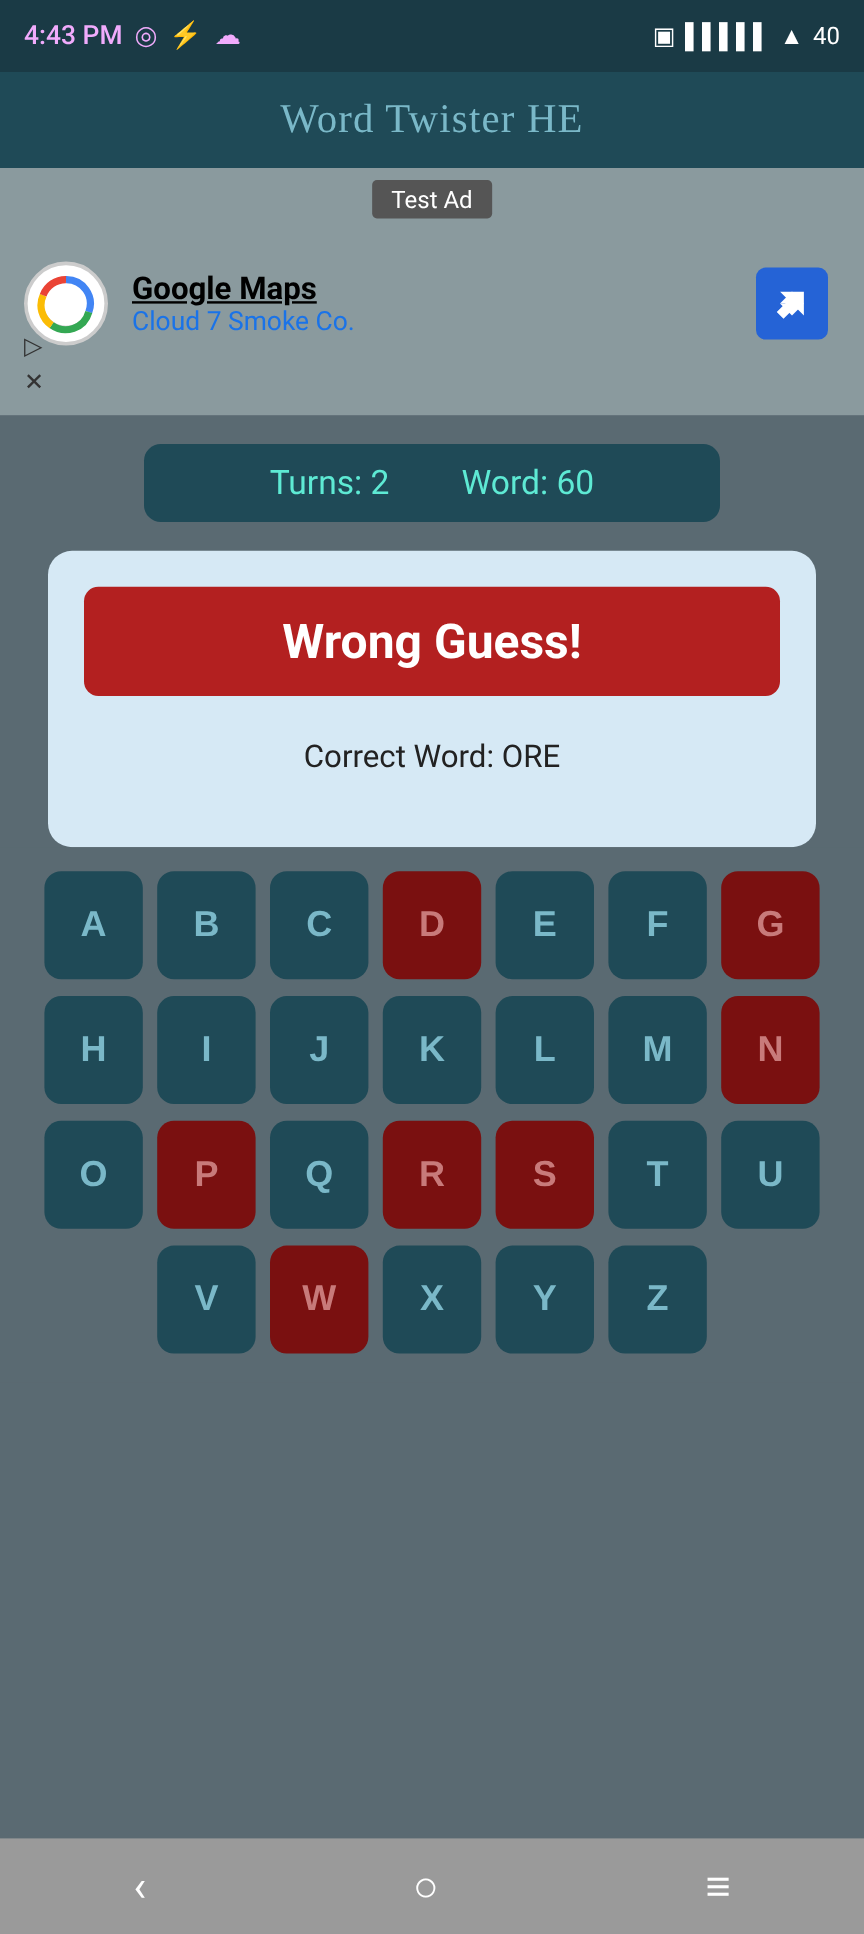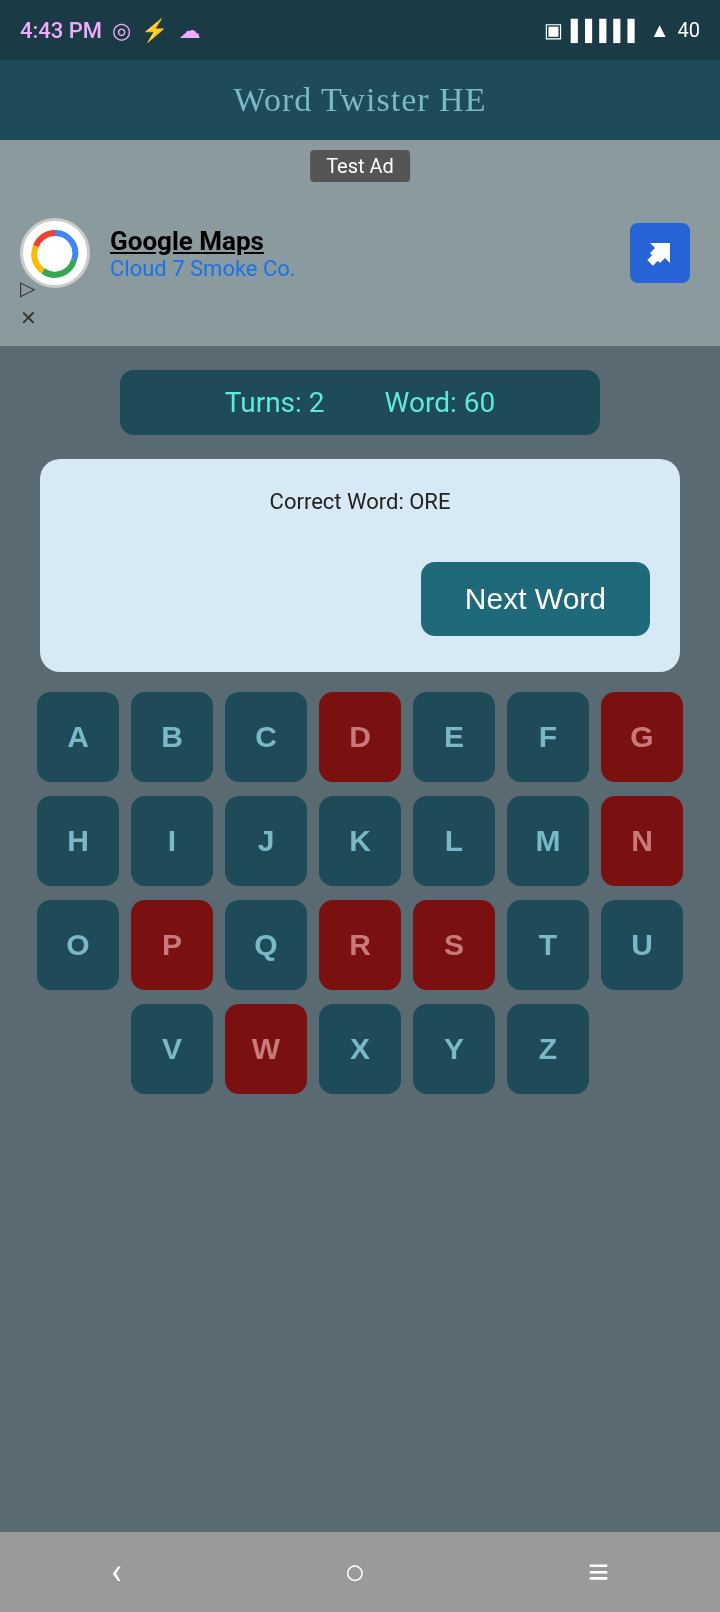--- a/index.html
+++ b/index.html
@@ -171,23 +171,23 @@
       text-align: center;
       margin-bottom: 36px;
     }
     .wrong-guess-text {
       color: white;
       font-size: 40px;
       font-weight: bold;
     }
     .correct-word-text {
       color: #222;
-      font-size: 22px;
+      font-size: 26px;
       text-align: center;
-      margin-bottom: 48px;
+      margin-bottom: 24px;
     }
     .next-word-btn {
       display: block;
       margin-left: auto;
       background-color: #1f6a7a;
       color: white;
       font-size: 30px;
       font-weight: 500;
       border: none;
       border-radius: 14px;
@@ -308,24 +308,26 @@
     <span>Turns:</span>
     <span>2</span>
   </div>
   <div class="score-item">
     <span>Word:</span>
     <span>60</span>
   </div>
 </div>
 
 <div class="dialog">
+  <div class="wrong-guess-banner">
+    <span class="wrong-guess-text">Wrong Guess!</span>
+  </div>
   <div class="correct-word-text">
     <span>Correct Word: </span><span>ORE</span>
   </div>
-  <button class="next-word-btn">Next Word</button>
 </div>
 
 <div class="keyboard">
 <div class="key-row">
       <button class="key">A</button>
       <button class="key">B</button>
       <button class="key">C</button>
       <button class="key used">D</button>
       <button class="key">E</button>
       <button class="key">F</button>

